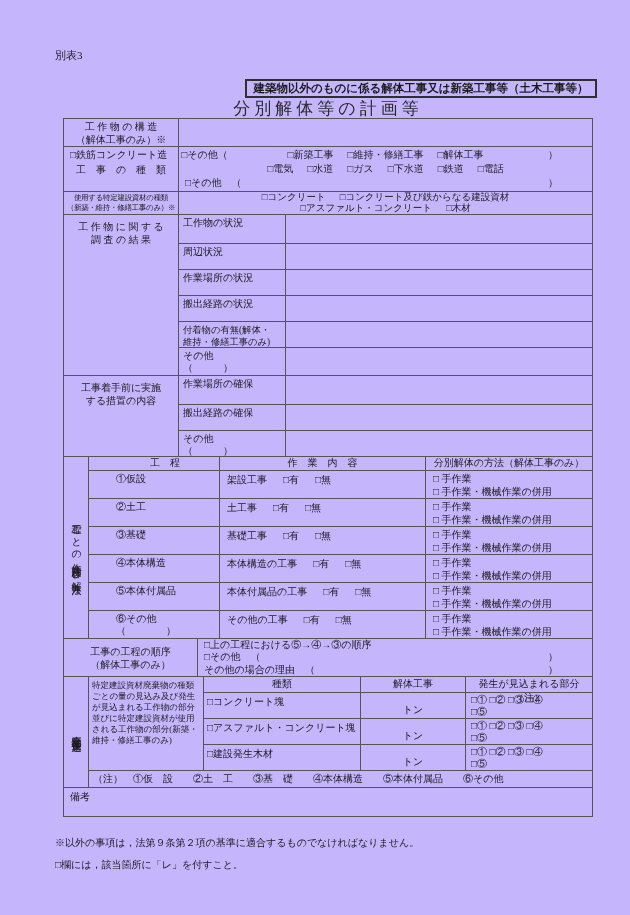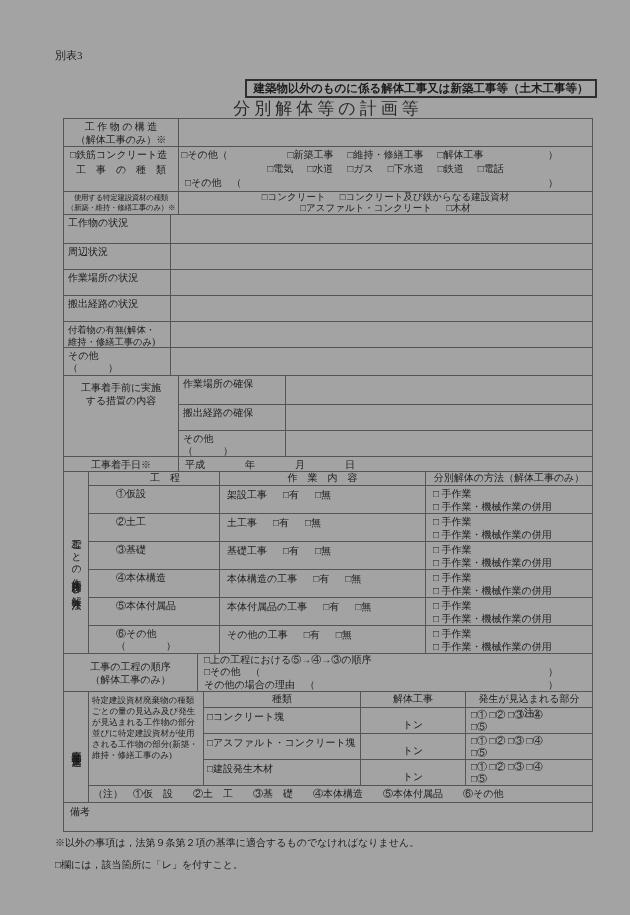--- a/index.html
+++ b/index.html
@@ -1,18 +1,18 @@
 <!DOCTYPE html>
 <html lang="ja"><head>
 <meta charset="utf-8">
 <style>
   * { margin:0; padding:0; box-sizing:border-box; }
   html,body { background:#ffffff; }
   .paper {
-    position:relative; width:630px; height:915px; background:#a3a3a3;
+    position:relative; width:630px; height:915px; background:#c4b5fd;
     font-family:"Liberation Serif","DejaVu Serif",serif;
     color:#1c1c1c; font-size:10px; line-height:1.3; overflow:hidden;
   }
   .appendix { position:absolute; left:55px; top:48px; font-size:11px; }
   .boxed-header {
     position:absolute; left:245px; top:79px; width:352px; height:19px;
     border:2px solid #2f2f2f; font-weight:bold; font-size:11.5px;
     text-align:center; line-height:15px;
   }
   .main-title {
@@ -138,20 +138,24 @@
           <span>□コンクリート及び鉄からなる建設資材</span>
         </div>
         <div class="optline tight">
           <span>□アスファルト・コンクリート</span>
           <span>□木材</span>
         </div>
       </div>
     </div>
 
     <div class="tr">
+      <div class="lbl top">
+        <span>工 作 物 に 関 す る</span>
+        <span>調 査 の 結 果</span>
+      </div>
       <div class="subcol">
         <div class="subrow" style="height:28px">
           <div class="sublbl"><span>工作物の状況</span></div>
           <div class="subval"></div>
         </div>
         <div class="subrow" style="height:26px">
           <div class="sublbl"><span>周辺状況</span></div>
           <div class="subval"></div>
         </div>
         <div class="subrow" style="height:26px">
@@ -196,28 +200,20 @@
         <div class="subrow" style="height:26px">
           <div class="sublbl">
             <span>その他</span><br>
             <span>（　　　）</span>
           </div>
           <div class="subval"></div>
         </div>
       </div>
     </div>
 
-    <div class="tr" style="height:15px">
-      <div class="lbl" style="line-height:13px">
-        <span>工事着手日※</span>
-      </div>
-      <div class="cnt" style="line-height:13px">
-        <span>平成　　　　年　　　　月　　　　日</span>
-      </div>
-    </div>
 
     <div class="tr">
       <div class="strip">
         <span class="striptext">工程ごとの作業内容及び解体方法</span>
       </div>
       <div class="pcol">
         <div class="phead">
           <div class="pc1">工　程</div>
           <div class="pc2">作　業　内　容</div>
           <div class="pc3">分別解体の方法（解体工事のみ）</div>

